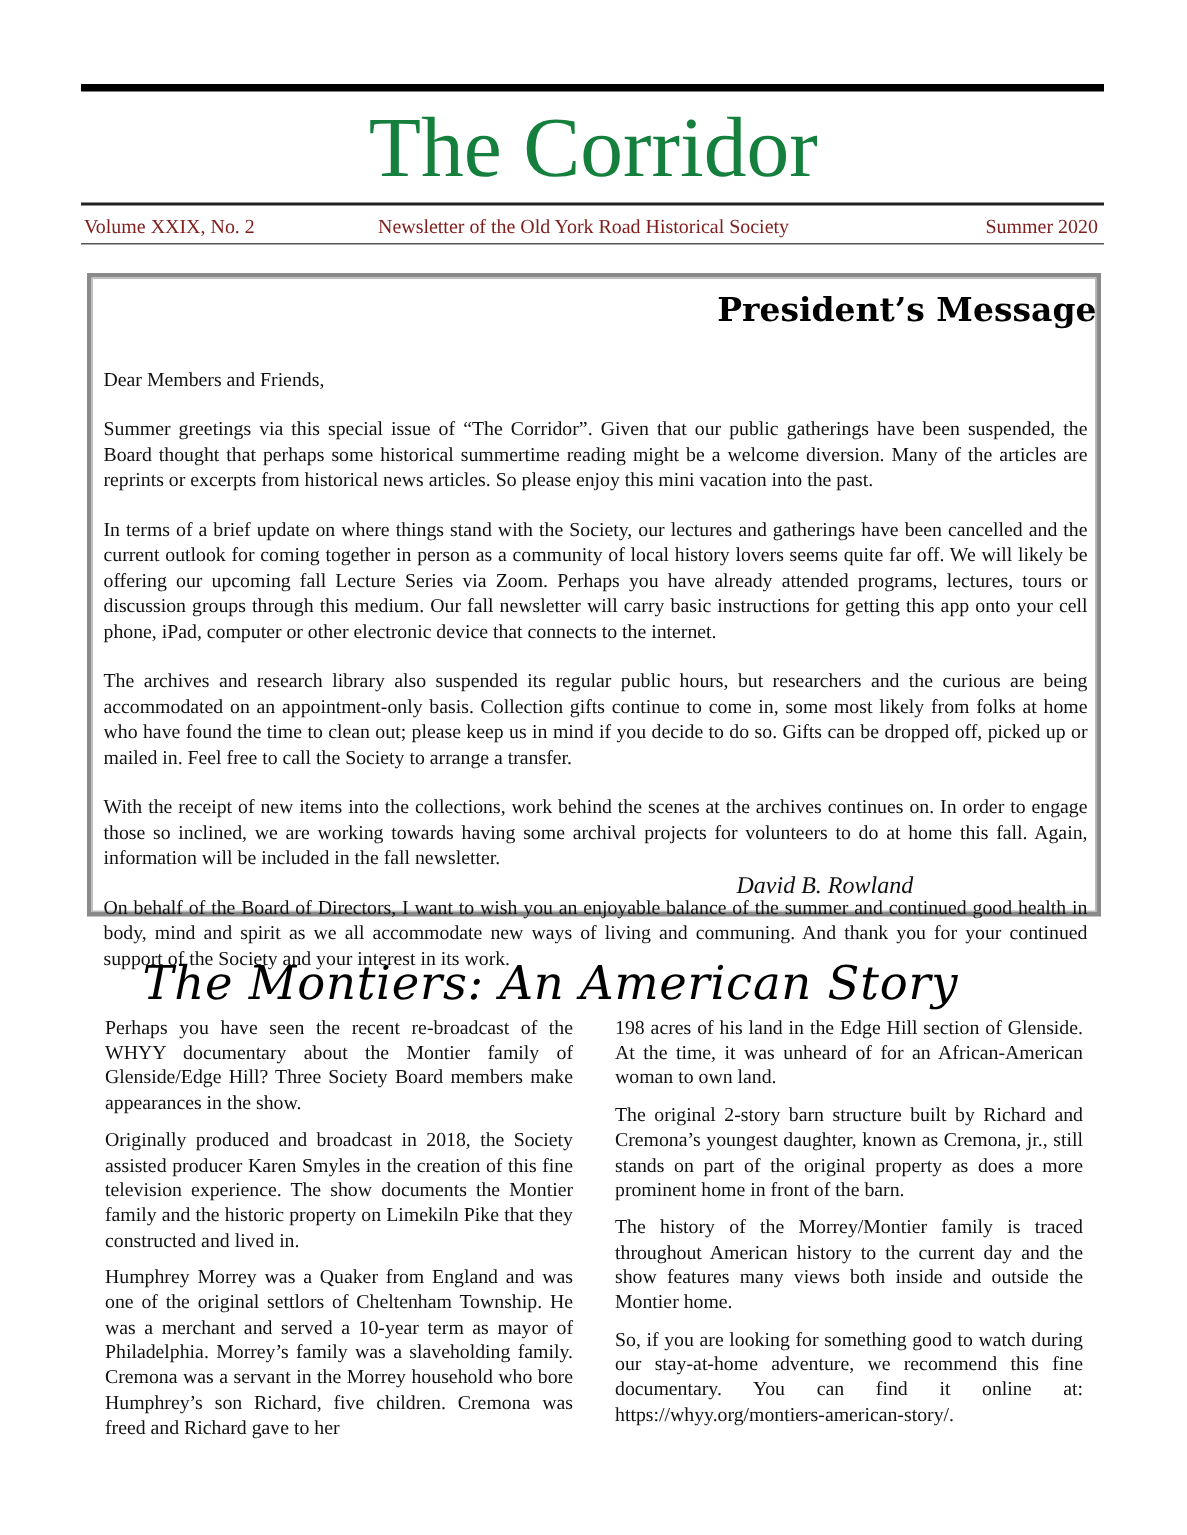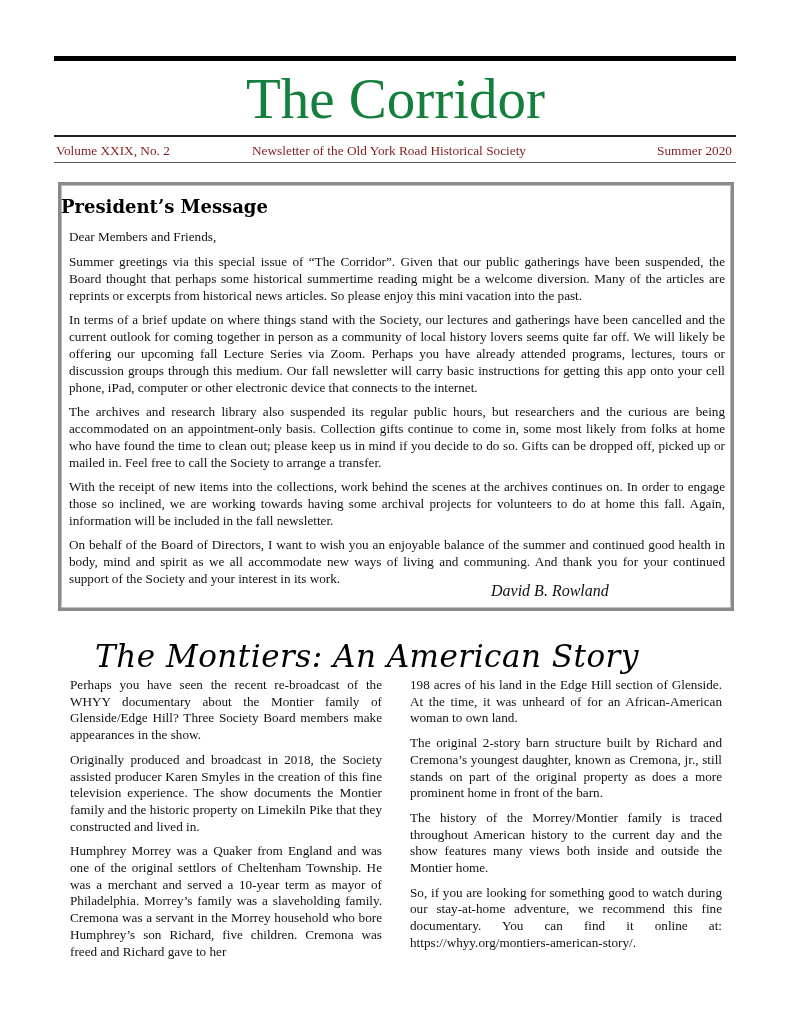--- a/index.html
+++ b/index.html
@@ -11,25 +11,25 @@
   .rule-upper { position: absolute; left: 54px; top: 135px; width: 682px; height: 2px; background: #222; }
   .info-line { position: absolute; left: 54px; top: 142px; width: 682px; height: 18px;
                font-size: 13.3px; line-height: 18px; color: #7f1d1d; }
   .info-line .vol { position: absolute; left: 2px; }
   .info-line .sub { position: absolute; left: 198px; text-align: right; }
   .info-line .date { position: absolute; right: 4px; }
   .rule-lower { position: absolute; left: 54px; top: 162px; width: 682px; height: 1px; background: #555; }
 
   .pres-box { position: absolute; left: 58px; top: 182px; width: 670px; height: 423px;
               border: 3px solid #8a8a8a; box-shadow: inset 0 0 0 1px #bdbdbd; }
-  .pres-heading { position: absolute; left: 0; top: 7px; width: 100%; text-align: left;
-                  font-family: "DejaVu Serif", serif; font-weight: bold; font-size: 18px; line-height: 30px; color: #000; }
+  .pres-heading { position: absolute; left: 0; top: 7px; width: 100%; text-align: right;
+                  font-family: "DejaVu Serif", serif; font-weight: bold; font-size: 22px; line-height: 30px; color: #000; }
   .pres-body { position: absolute; left: 8px; top: 43px; width: 656px;
                font-size: 13.2px; line-height: 17px; text-align: justify; color: #111; }
-  .pres-body p { margin: 0 0 7px 0; }
+  .pres-body p { margin: 16px 0 7px 0; }
   .pres-body p.greet { margin-bottom: 8px; }
   .signature { position: absolute; left: 430px; top: 397px; font-style: italic; font-size: 16px; line-height: 17px; }
 
   .article-title { position: absolute; left: 0; top: 636px; width: 734px; text-align: center;
                    font-family: "DejaVu Serif", serif; font-size: 31px; line-height: 40px; color: #000;
                    font-style: italic; letter-spacing: 0.5px; }
   .col { position: absolute; top: 677px; width: 312px; font-size: 13.2px; line-height: 16.7px;
          text-align: justify; color: #111; hyphens: manual; }
   .col p { margin: 0 0 8px 0; }
   .col-left { left: 70px; }

